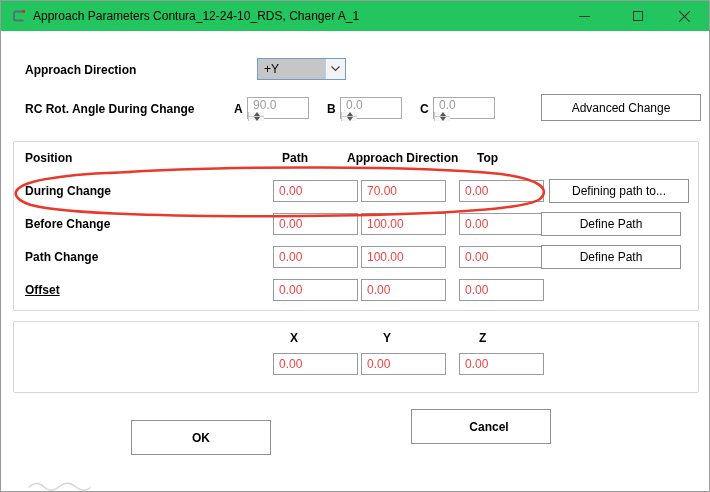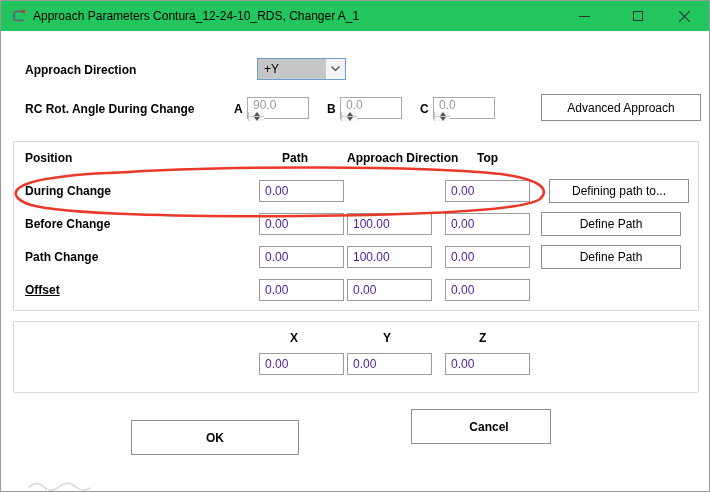--- a/index.html
+++ b/index.html
@@ -29,21 +29,21 @@
   
   .spin { position:absolute; width:62px; height:22px; border:1px solid #ababab; background:#fff; display:flex;flex-direction:column; }
   .spin .sval { flex:1; border:none; outline:none; padding:0 0 0 5px; font:inherit; color:#9a9a9a; width:100%; background:transparent; }
   .spin .btns { width:16px; display:flex; flex-direction:column; border-left:1px solid #c9c9c9; }
   .spin .btns .sb { flex:1; display:flex; align-items:center; justify-content:center; background:#f5f5f5; cursor:default; }
   .spin .btns .sb:first-child { border-bottom:1px solid #c9c9c9; }
   .tri-up { width:0; height:0; border-left:3px solid transparent; border-right:3px solid transparent; border-bottom:4px solid #555; }
   .tri-dn { width:0; height:0; border-left:3px solid transparent; border-right:3px solid transparent; border-top:4px solid #555; }
 
   
-  .tin { position:absolute; width:85px; height:22px; border:1px solid #9b9b9b; background:#fff; font:inherit; padding:0 5px; color:#4c1d95; }
+  .tin { position:absolute; width:85px; height:22px; border:1px solid #9b9b9b; background:#fff; font:inherit; padding:0 5px; color:#ef4444;margin-left:14px; }
 
   
   .btn { position:absolute; background:#ffffff; border:1px solid #8f8f8f; font:inherit; color:#000; cursor:default; }
   .btn.big { font-weight:bold; }
 
   
   .group { position:absolute; border:1px solid #d6d6d6; border-radius:2px; background:transparent; }
 
   .colhead { position:absolute; font-weight:bold; white-space:nowrap; }
 
@@ -124,31 +124,32 @@
     <span class="btns">
       <span class="sb">
           <span class="tri-up"></span>
         </span>
       <span class="sb">
           <span class="tri-dn"></span>
         </span>
     </span>
   </div>
 
-  <button class="btn" style="left:540px; top:93px; width:160px; height:27px;">Advanced Approach</button>
+  <button class="btn" style="left:540px; top:93px; width:160px; height:27px;">Advanced Change</button>
 
   <div class="group" style="left:12px; top:140px; width:686px; height:170px;"></div>
 
   <span class="lbl" style="left:24px; top:150px;">Position</span>
   <span class="colhead" style="left:281px; top:150px;">Path</span>
   <span class="colhead" style="left:346px; top:150px;">Approach Direction</span>
   <span class="colhead" style="left:476px; top:150px;">Top</span>
 
   <span class="lbl" style="left:24px; top:183px;">During Change</span>
   <input class="tin" style="left: 258px; top: 179px;" value="0.00">
+  <input class="tin" style="left: 346px; top: 179px;" value="70.00">
   <input class="tin" style="left: 444px; top: 179px;" value="0.00">
   <button class="btn" style="left:548px; top:178px; width:140px; height:24px;">Defining path to...</button>
 
   <span class="lbl" style="left:24px; top:216px;">Before Change</span>
   <input class="tin" style="left: 258px; top: 212px;" value="0.00">
   <input class="tin" style="left: 346px; top: 212px;" value="100.00">
   <input class="tin" style="left: 444px; top: 212px;" value="0.00">
   <button class="btn" style="left:540px; top:211px; width:140px; height:24px;">Define Path</button>
 
   <span class="lbl" style="left:24px; top:249px;">Path Change</span>
@@ -165,21 +166,21 @@
   <div class="group" style="left:12px; top:320px; width:686px; height:72px;"></div>
 
   <span class="colhead" style="left:289px; top:330px;">X</span>
   <span class="colhead" style="left:382px; top:330px;">Y</span>
   <span class="colhead" style="left:478px; top:330px;">Z</span>
 
   <input class="tin" style="left: 258px; top: 352px;" value="0.00">
   <input class="tin" style="left: 346px; top: 352px;" value="0.00">
   <input class="tin" style="left: 444px; top: 352px;" value="0.00">
 
-  <button class="btn big" style="left:130px; top:419px; width:168px; height:35px;">OK</button>
+  <button class="btn big" style="left:130px; top:419px; width:140px; height:35px;">OK</button>
   <button class="btn big" style="left:410px; top:408px; width:140px; height:35px;padding-left:16px;">Cancel</button>
 
   <svg id="annotation-layer" viewBox="0 0 710 492">
     <path d="M 110 172
              C 230 164, 420 165, 500 173
              C 538 178, 550 188, 539 198
              C 523 209, 430 214, 300 215
              C 180 216, 62 213, 30 204
              C 6 196, 8 183, 52 177
              C 75 173, 95 172, 130 171" fill="none" stroke="#e8392b" stroke-width="2.6" stroke-linecap="round" stroke-linejoin="round"></path>

